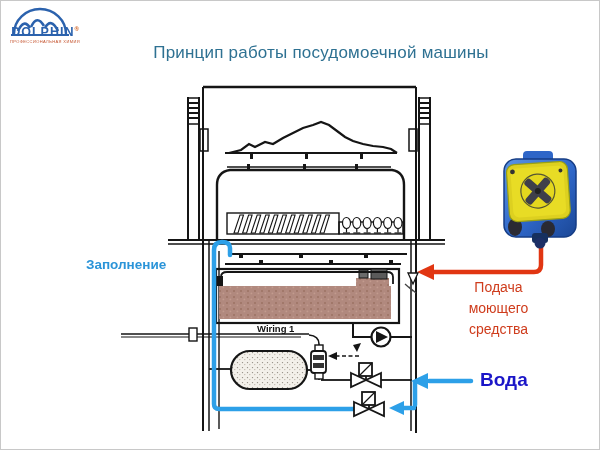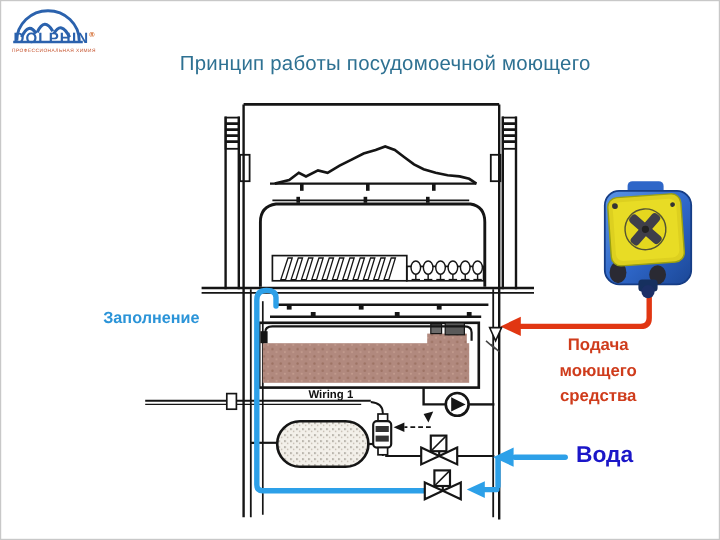--- a/index.html
+++ b/index.html
@@ -3,21 +3,21 @@
 <meta charset="utf-8">
 <style>
   html,body{margin:0;padding:0;background:#e9e9e9;}
   .stage{position:relative;width:600px;height:450px;background:#fff;border:1px solid #c8c8c8;
          box-sizing:border-box;overflow:hidden;font-family:"Liberation Sans",sans-serif;}
   .abs{position:absolute;text-align:center;}
   .title{left:120px;top:42px;width:400px;text-align:center;font-size:17px;font-weight:500;
          letter-spacing:.2px;color:#2e7192;}
   .lbl-fill{left:85px;top:256px;font-size:13.5px;font-weight:bold;color:#2b94d8;}
   .lbl-deterg{left:445px;top:276px;width:105px;text-align:center;font-size:14px;line-height:21px;
-              font-weight:bold;color:#cf3c1c;}
+              font-weight:normal;color:#cf3c1c;}
   .lbl-water{left:479px;top:368px;font-size:19px;font-weight:bold;color:#1b16c8;}
   .logo-brand{left:9px;top:24px;width:70px;text-align:center;font-size:12.5px;font-weight:800;
               letter-spacing:1px;color:#2b62ad;}
   .logo-reg{font-size:6px;vertical-align:super;color:#d06020;letter-spacing:0;}
   .logo-tag{left:6px;top:38px;width:76px;text-align:center;font-size:4px;letter-spacing:.4px;
             color:#c4502a;white-space:nowrap;overflow:hidden;}
   svg{position:absolute;left:0;top:0;}
   svg text{font-family:"Liberation Sans",sans-serif;}
 </style>
 </head>
@@ -242,18 +242,18 @@
         <circle cx="537" cy="190" r="3" fill="#222222"></circle>
       </g>
       <rect x="531" y="232" width="16" height="10" rx="3" fill="#16305f"></rect>
       <circle cx="539" cy="242" r="5.5" fill="#1c2f66"></circle>
     </g>
   </svg>
 
   <div class="abs logo-brand"><span>DOLPHIN</span><span class="logo-reg">®</span></div>
   <div class="abs logo-tag">ПРОФЕССИОНАЛЬНАЯ ХИМИЯ</div>
 
-  <div class="abs title">Принцип работы посудомоечной моющего</div>
+  <div class="abs title">Принцип работы посудомоечной машины</div>
 
   <div class="abs lbl-fill">Заполнение</div>
   <div class="abs lbl-deterg">Подача моющего средства</div>
   <div class="abs lbl-water">Вода</div>
 </div>
 
 </body></html>

